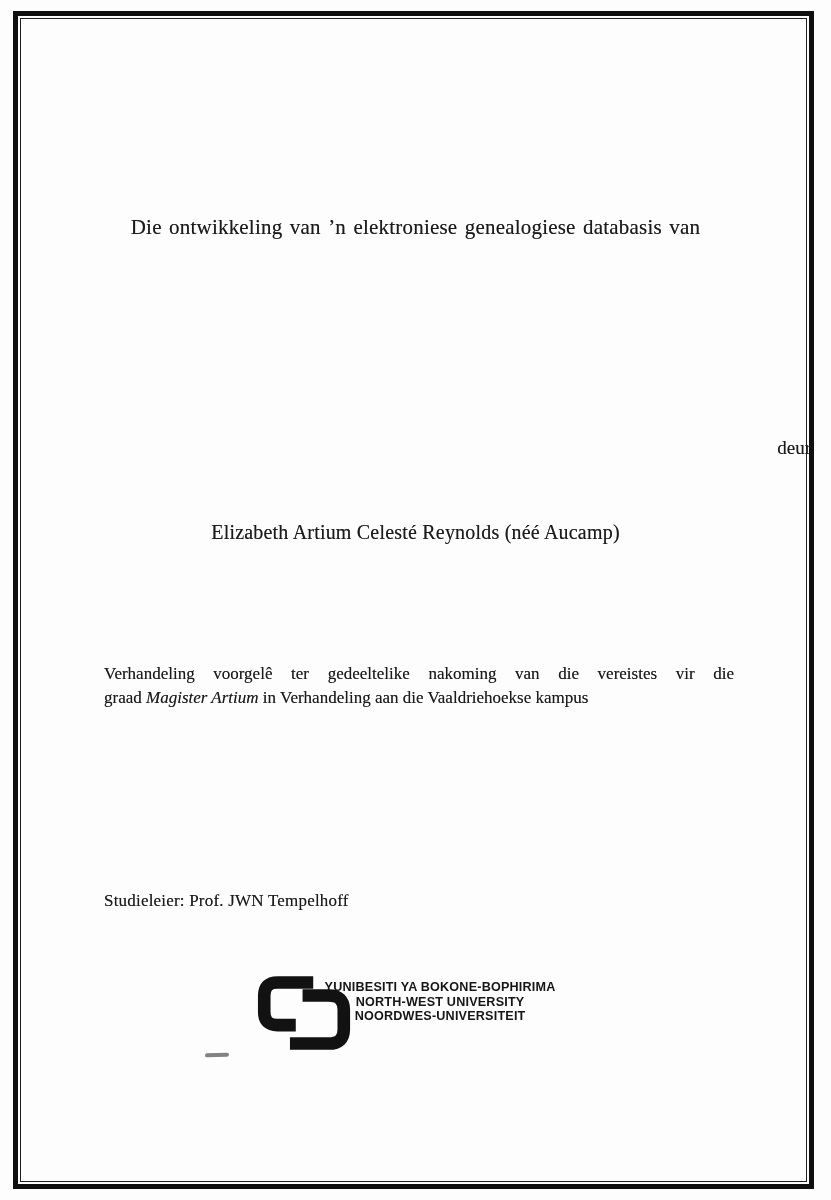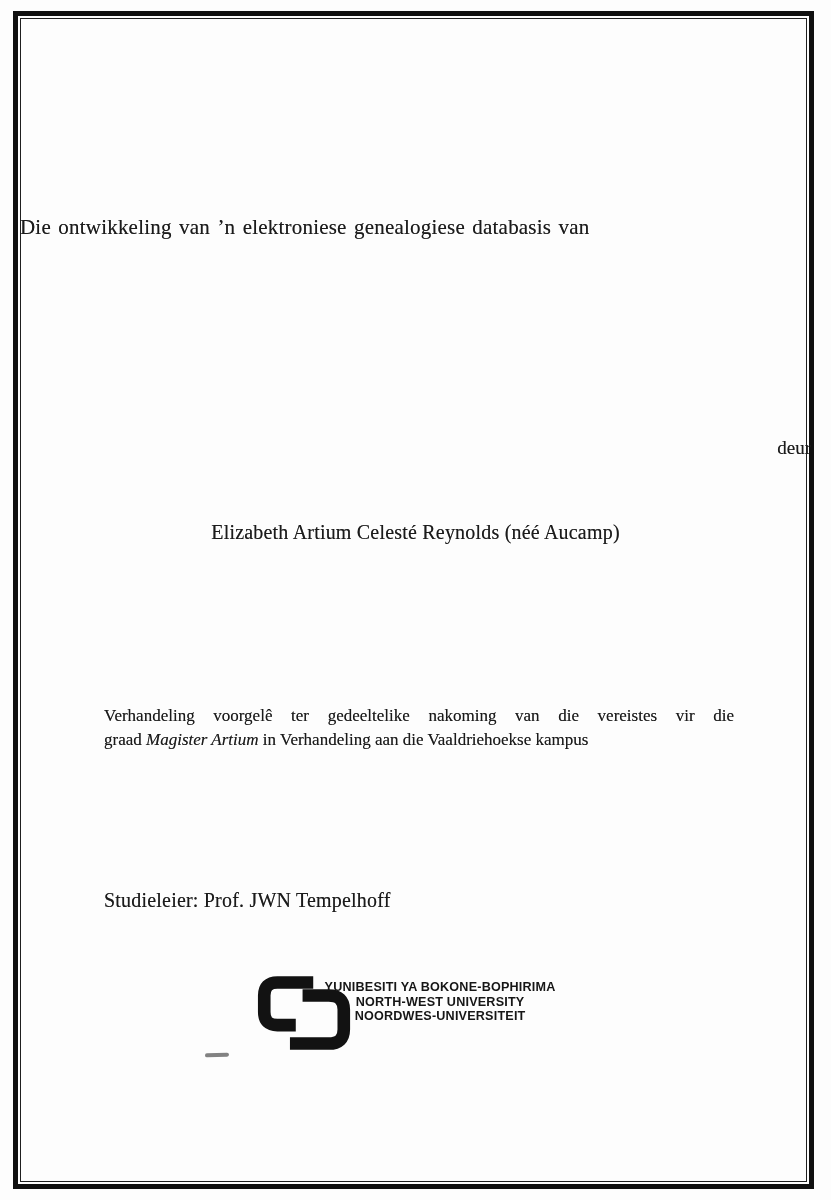--- a/index.html
+++ b/index.html
@@ -29,21 +29,21 @@
     border: 1px solid #1f1f1f;
   }
   .txt {
     position: absolute;
     text-shadow: 0 0 0.5px rgba(20,20,20,0.55);
   }
   .title-block {
     left: 20px;
     width: 791px;
     top: 205px;
-    text-align: left;
+    text-align: center;
     font-size: 21px;
     line-height: 44px;
     word-spacing: 2px;
     letter-spacing: 0.2px;
   }
   .byline {
     left: 20px;
     width: 791px;
     top: 437px;
     text-align: right;
@@ -58,33 +58,32 @@
     font-size: 20px;
     line-height: 28px;
     letter-spacing: 0.2px;
   }
   .statement {
     left: 104px;
     top: 662px;
     width: 630px;
     font-size: 17px;
     line-height: 24px;
-    margin-top: 42px;
   }
   .statement .just {
     text-align: justify;
     text-align-last: justify;
   }
   .statement i {
   }
   .supervisor-block {
     left: 104px;
     top: 888px;
     width: 500px;
-    font-size: 20px;
+    font-size: 17px;
     line-height: 25px;
     letter-spacing: 0.2px;
   }
   .logo {
     position: absolute;
     left: 256px;
     top: 974px;
     width: 330px;
     height: 80px;
   }

